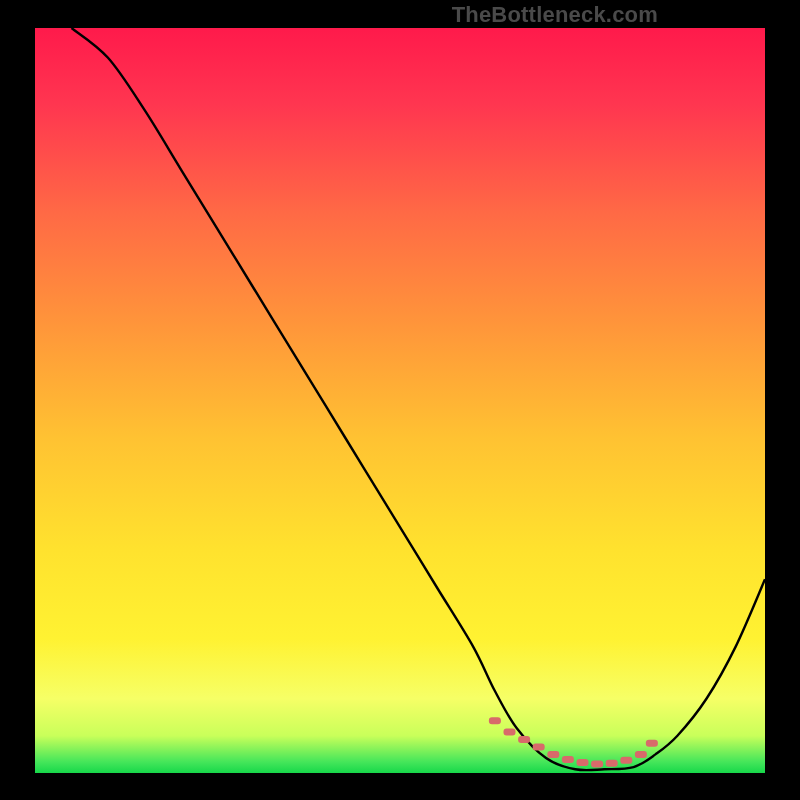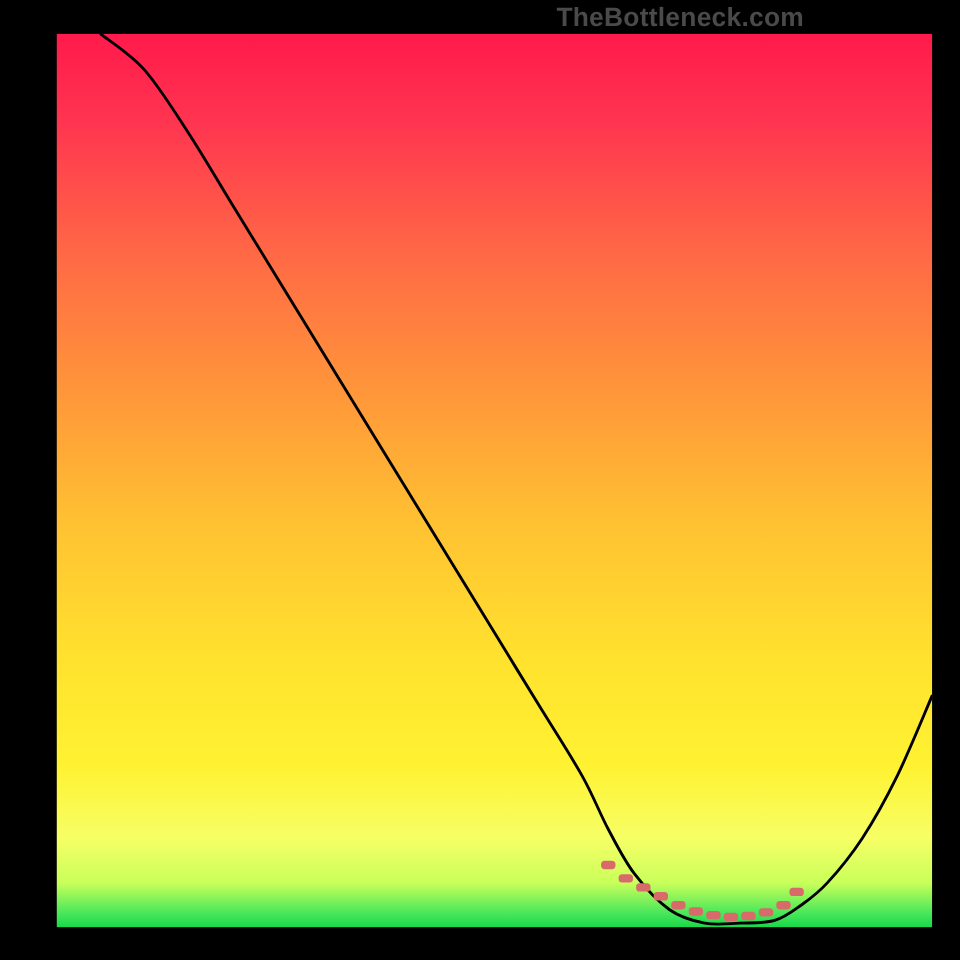--- a/index.html
+++ b/index.html
@@ -9,21 +9,20 @@
     height: 800px;
     background: #000;
     overflow: hidden;
     font-family: Arial, Helvetica, sans-serif;
   }
   .frame {
     position: relative;
     width: 668px;
     height: 800px;
     background: #000;
-    margin-left: 12px;
   }
   .watermark {
     position: absolute;
     top: 2px;
     right: 10px;
     color: #4a4a4a;
     font-size: 22px;
     font-weight: bold;
     letter-spacing: 0.2px;
     z-index: 20;

